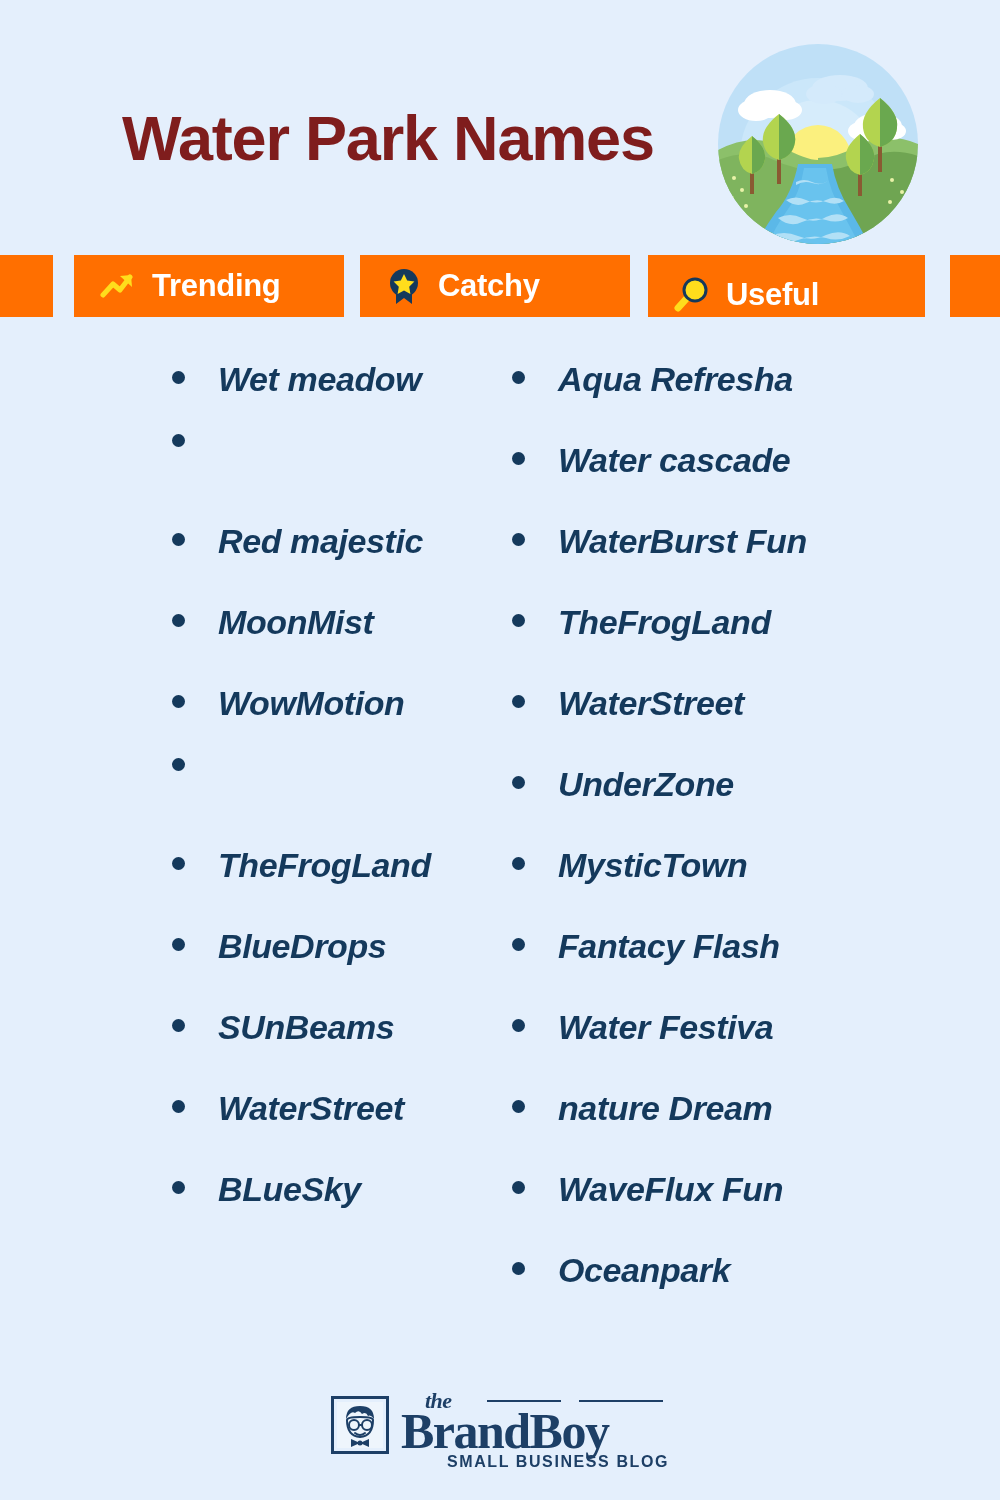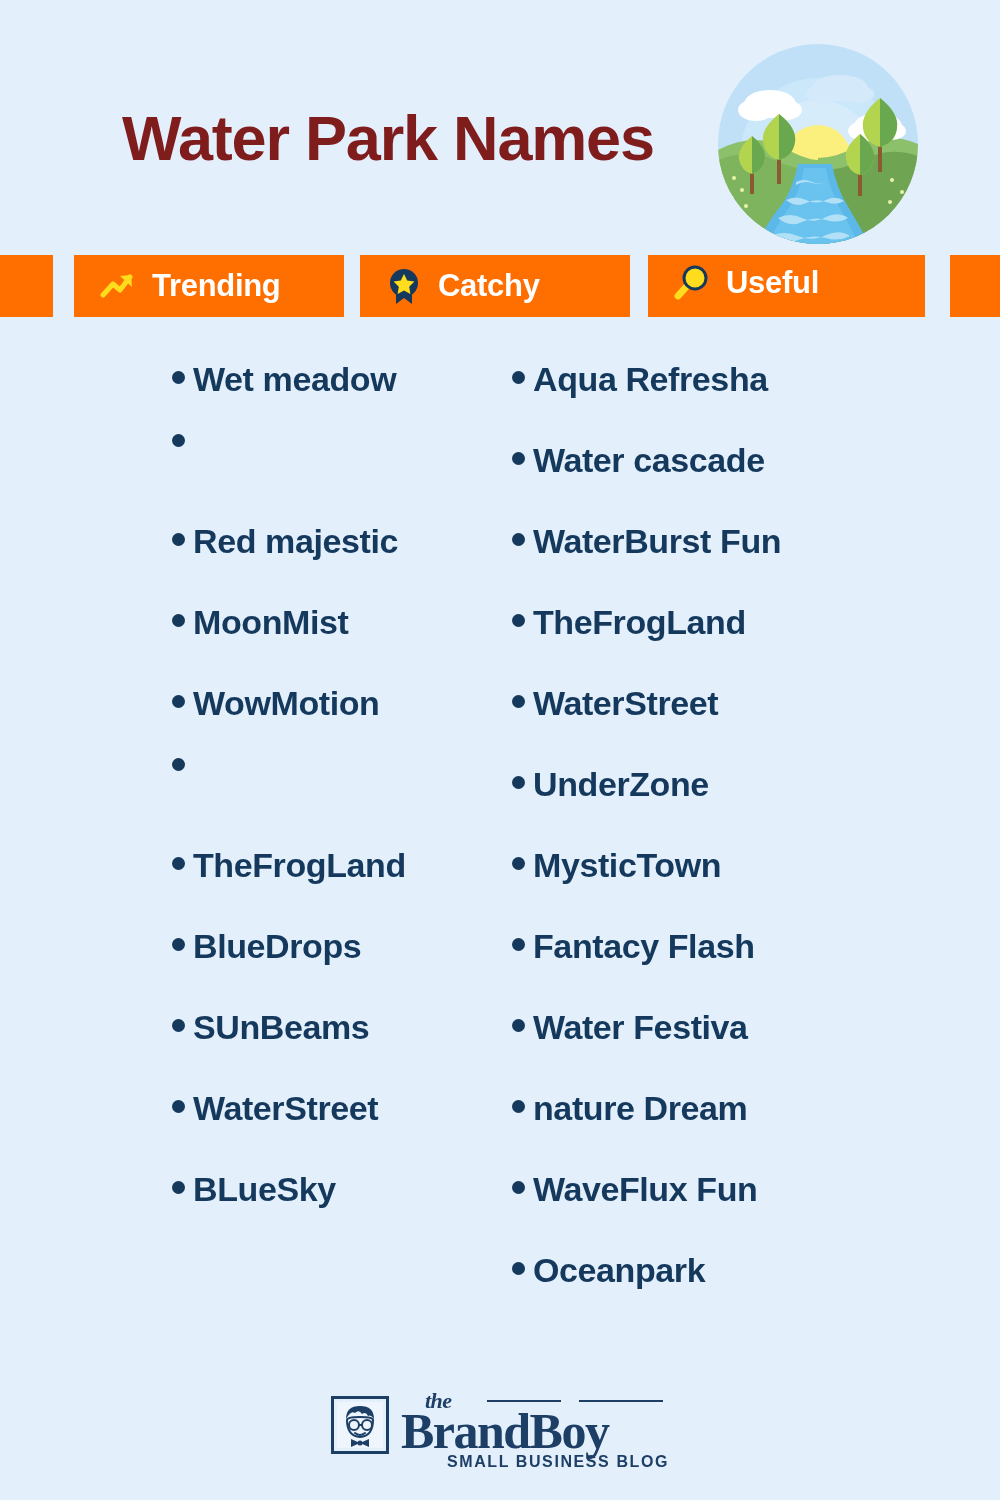--- a/index.html
+++ b/index.html
@@ -62,21 +62,21 @@
   .badge-cap.partial { left: 893px; width: 32px; }
 
   .badge {
     position: absolute;
     top: 0;
     height: 62px;
     background: #ff6f00;
     display: flex;
     align-items: center;
     gap: 16px;
-    padding: 16px 26px;
+    padding: 4px 26px;
   }
   .badge.trending { left: 74px;  width: 270px; }
   .badge.catchy   { left: 360px; width: 270px; }
   .badge.useful   { left: 648px; width: 277px; align-items: flex-end; }
 
   .badge-label {
     font-size: 31px;
     font-weight: bold;
     color: #ffffff;
     letter-spacing: -0.3px;
@@ -102,21 +102,22 @@
   .list-col {
     list-style: none;
   }
   .list-col.left  { width: 340px; margin-left: 172px; }
   .list-col.right { width: 420px; margin-left: 0px; }
 
   .list-item {
     display: flex;
     align-items: baseline;
     height: 81px;
-    gap: 8px;
+    gap: 33px;
+    font-style: italic;
   }
 
   .bullet {
     flex: 0 0 13px;
     width: 13px;
     height: 13px;
     border-radius: 50%;
     background: #14395c;
     position: relative;
     top: -7px;

